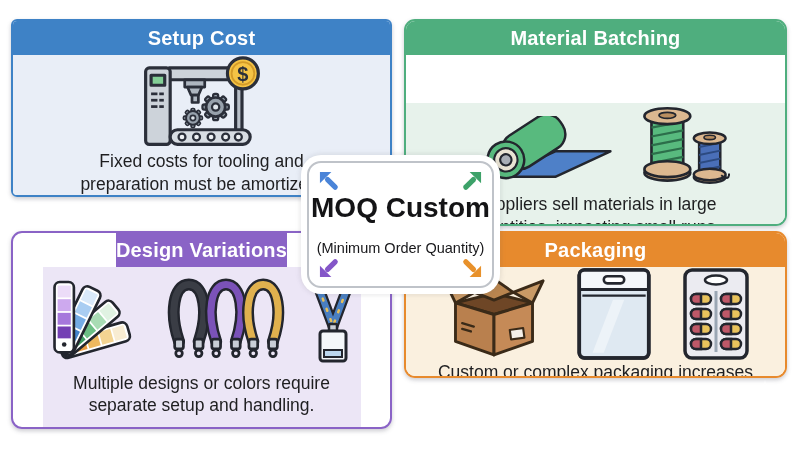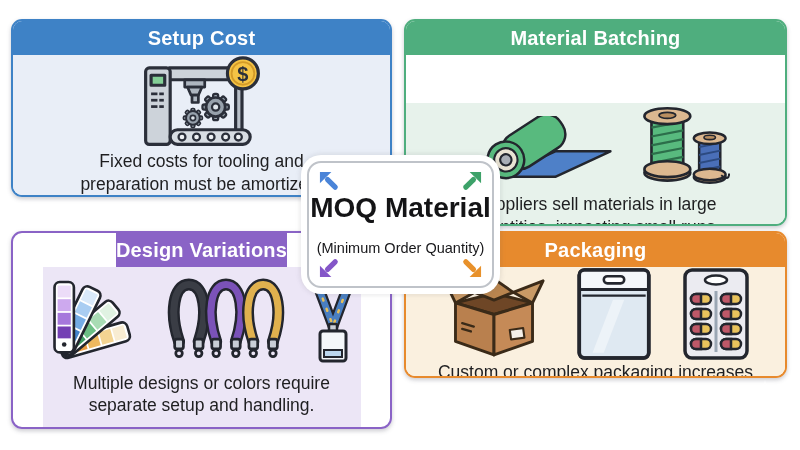--- a/index.html
+++ b/index.html
@@ -5,21 +5,21 @@
   html,body{margin:0;padding:0;background:#ffffff;}
   #canvas{
     position:relative;width:800px;height:450px;overflow:hidden;background:#ffffff;
     font-family:"Liberation Sans",sans-serif;
   }
   .card{
     position:absolute;border-radius:11px;border:2px solid var(--hc,#888);
     box-shadow:0 2px 4px rgba(70,70,85,.28);
     display:flex;flex-direction:column;overflow:hidden;box-sizing:border-box;
   }
-  #card0{left:11px;top:19px;width:381px;height:178px;}
+  #card0{left:11px;top:19px;width:381px;height:178px;border-radius:6px;}
   #card1{left:404px;top:19px;width:383px;height:207px;gap:48px;}
   #card2{left:11px;top:231px;width:381px;height:198px;align-items:center;}
   #card3{left:404px;top:231px;width:383px;height:147px;}
   .card-header{
     height:34px;flex:0 0 34px;background:var(--hc,#888);color:#ffffff;
     display:flex;align-items:center;justify-content:center;
     font-size:20px;font-weight:700;letter-spacing:.2px;
   }
   .card-body{
     flex:1;background:var(--bc,#eee);display:flex;flex-direction:column;
@@ -274,21 +274,21 @@
             <use href="#capsule" x="39" y="57"></use>
           <use href="#capsule" x="9" y="72"></use>
             <use href="#capsule" x="39" y="72"></use>
         </svg>
       </div>
       <div class="card-desc">Custom or complex packaging increases per-unit costs and minimums.</div>
     </div>
   </div>
 
   <div id="center-box" style="border-color: rgb(191, 195, 201); background: rgb(255, 255, 255);">
-    <div class="center-title">MOQ Material</div>
+    <div class="center-title">MOQ Custom</div>
     <div class="center-subtitle">(Minimum Order Quantity)</div>
     <svg class="arrow tl" viewBox="0 0 22 22" style="color: rgb(74, 132, 216);">
         <use href="#arrow-ne"></use>
       </svg>
     <svg class="arrow tr" viewBox="0 0 22 22" style="color: rgb(61, 162, 105);">
         <use href="#arrow-ne"></use>
       </svg>
     <svg class="arrow bl" viewBox="0 0 22 22" style="color: rgb(132, 86, 200);">
         <use href="#arrow-ne"></use>
       </svg>

